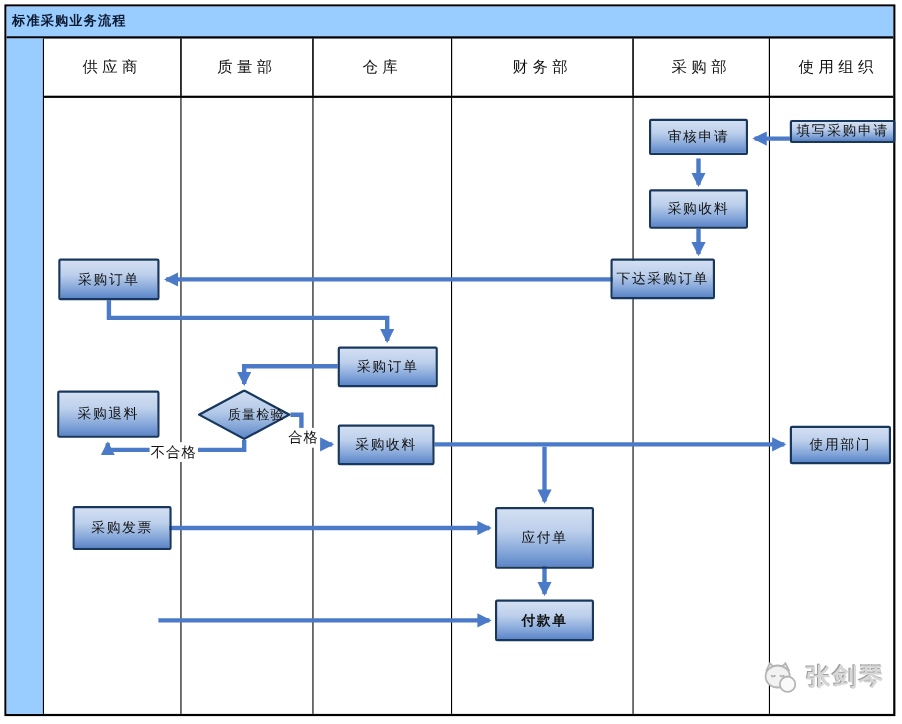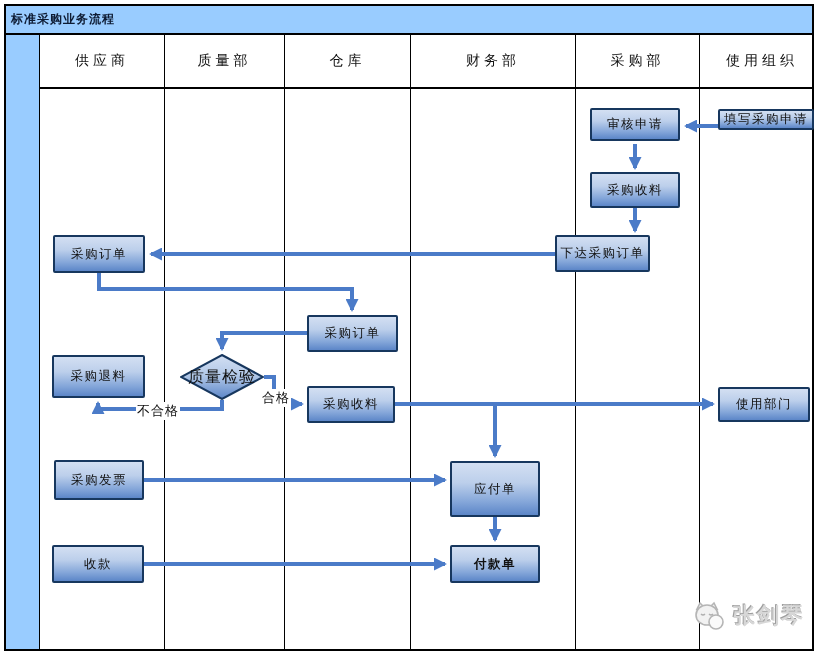--- a/index.html
+++ b/index.html
@@ -7,21 +7,21 @@
   .stage{position:relative;width:820px;height:658px;background:#fff;overflow:hidden;}
   .frame{position:absolute;left:4px;top:4px;width:810px;height:647px;border:2px solid #000;box-sizing:border-box;background:#fff;}
   .titlebar{position:absolute;left:0;top:0;width:100%;height:29px;background:var(--band,#99ccff);border-bottom:2px solid #000;box-sizing:border-box;display:flex;align-items:center;}
   .titlebar .t{font-size:12px;font-weight:bold;color:#0d1b33;padding-left:5px;letter-spacing:1px;}
   .band{position:absolute;left:0;top:29px;width:34px;height:614px;background:var(--band,#99ccff);border-right:1px solid #000;box-sizing:border-box;}
   .hdrline{position:absolute;left:34px;top:81px;width:772px;height:0;border-top:2px solid #000;}
   .hcell{position:absolute;top:29px;height:52px;display:flex;align-items:center;justify-content:center;font-size:14px;color:#111;letter-spacing:4px;box-sizing:border-box;}
   .vline{position:absolute;top:29px;bottom:0;width:0;border-left:1px solid #000;}
   .node{position:absolute;display:flex;align-items:center;justify-content:center;font-size:12.5px;color:#111;letter-spacing:1.5px;white-space:nowrap;background:linear-gradient(180deg,#d3dff2 0%,#bccfeb 38%,#84a6d9 75%,#5c86c8 100%);border:2px solid #17375e;border-radius:2px;box-sizing:border-box;z-index:3;}
   .diamond{position:absolute;z-index:3;}
-  .diamond span{position:absolute;left:0;top:0;width:100%;height:100%;display:flex;align-items:center;justify-content:center;font-size:16px;color:#111;letter-spacing:1px;}
+  .diamond span{position:absolute;left:11px;top:0;width:100%;height:100%;display:flex;align-items:center;justify-content:center;font-size:12px;color:#111;letter-spacing:1px;}
   .edges{position:absolute;left:0;top:0;width:810px;height:643px;z-index:2;pointer-events:none;}
   .elabel{position:absolute;font-size:13px;color:#111;letter-spacing:1px;background:#fff;z-index:4;padding:0 1px;}
   .watermark{position:absolute;left:687px;top:595px;display:flex;align-items:center;gap:6px;z-index:5;}
   .watermark .wtext{font-size:22px;font-weight:bold;color:#d7d7d7;text-shadow:-1px -1px 0 #9e9e9e,1px 1px 0 #ffffff;letter-spacing:2px;}
 </style>
 </head>
 <body>
 
 <div class="stage">
   <div class="frame">
@@ -71,23 +71,22 @@
 
     <div class="node" style="left:712px;top:103px;width:96px;height:21px;">填写采购申请</div>
     <div class="node" style="left:584px;top:102px;width:90px;height:33px;">审核申请</div>
     <div class="node" style="left:584px;top:166px;width:90px;height:36px;">采购收料</div>
     <div class="node" style="left:549px;top:229px;width:95px;height:37px;">下达采购订单</div>
     <div class="node" style="left:47px;top:229px;width:92px;height:38px;">采购订单</div>
     <div class="node" style="left:301px;top:309px;width:91px;height:37px;">采购订单</div>
     <div class="node" style="left:46px;top:349px;width:93px;height:43px;">采购退料</div>
     <div class="node" style="left:301px;top:380px;width:88px;height:37px;">采购收料</div>
     <div class="node" style="left:712px;top:381px;width:92px;height:35px;">使用部门</div>
-    <div class="node" style="left:48px;top:454px;width:90px;height:40px;">采购发票</div>
+    <div class="node" style="left:60px;top:454px;width:90px;height:40px;">采购发票</div>
     <div class="node" style="left:444px;top:455px;width:90px;height:56px;">应付单</div>
-    <div class="node" style="left:46px;top:539px;width:92px;height:38px;">收款</div>
     <div class="node" style="left:444px;top:539px;width:90px;height:38px;font-weight:bold;">付款单</div>
 
     <div class="diamond" style="left:174px;top:348px;width:84px;height:46px;">
       <svg width="84" height="46" viewBox="0 0 84 46">
         <defs>
           <linearGradient id="dg" x1="0" y1="0" x2="0" y2="1">
             <stop offset="0" stop-color="#d3dff2"></stop>
             <stop offset="0.45" stop-color="#b3c9e8"></stop>
             <stop offset="1" stop-color="#5c86c8"></stop>
           </linearGradient>

